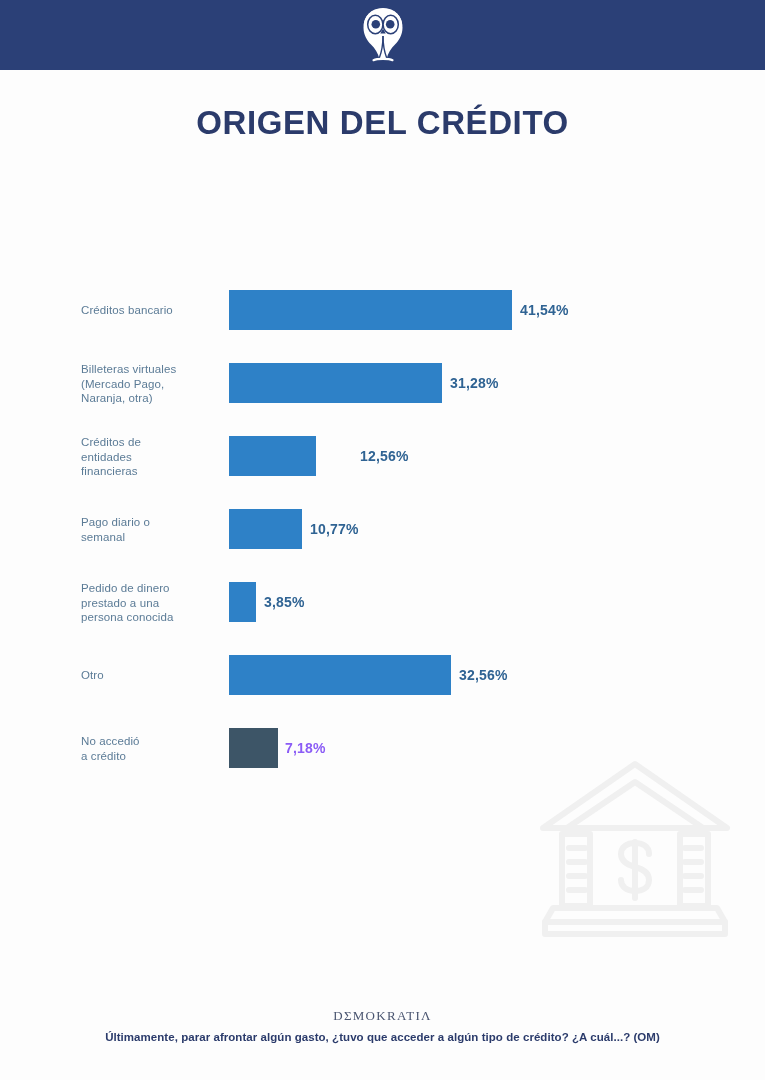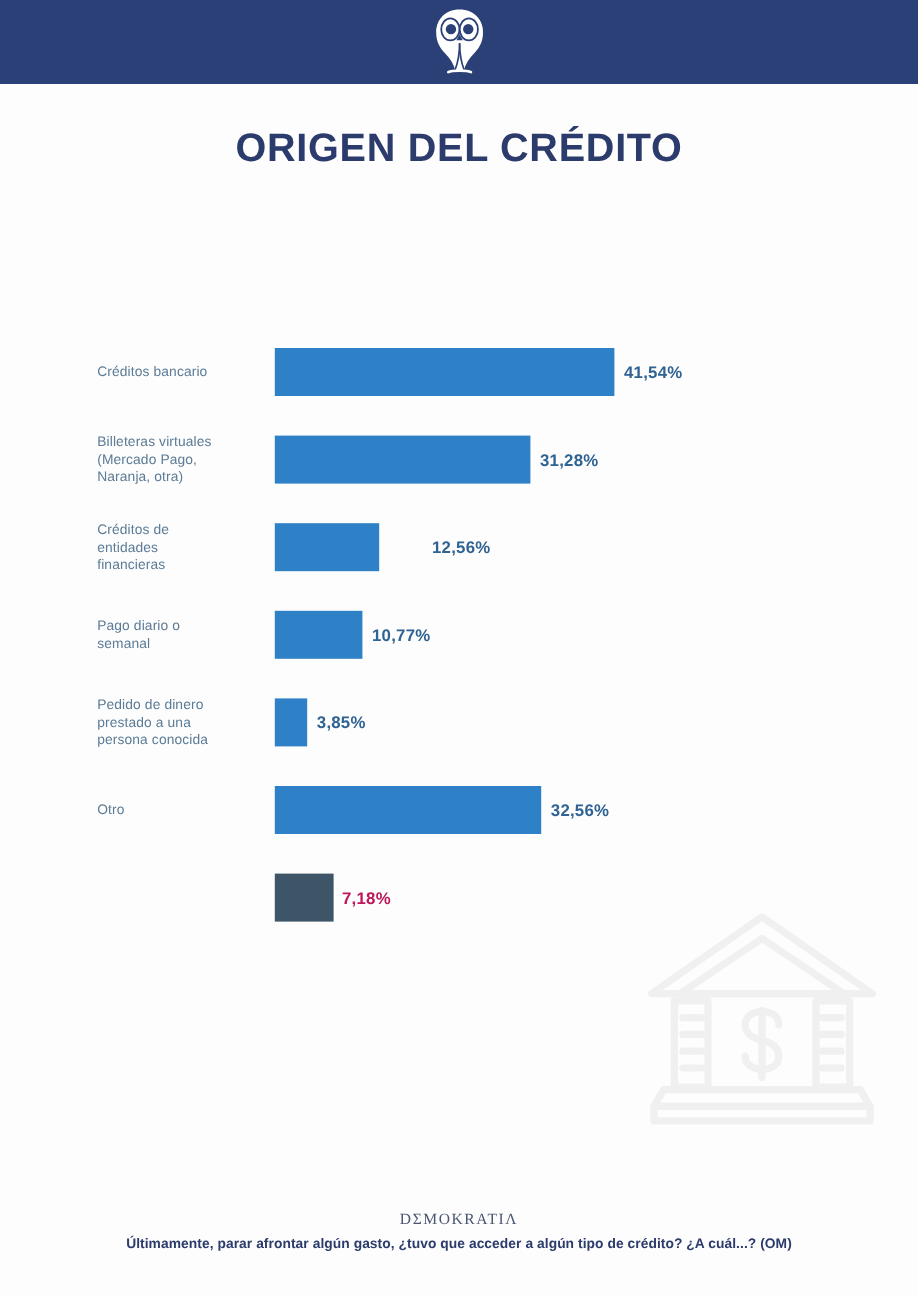--- a/index.html
+++ b/index.html
@@ -106,21 +106,21 @@
     position: absolute;
     top: 12px;
     font-size: 14px;
     font-weight: bold;
     color: #2f6393;
     white-space: nowrap;
     font-family: "Liberation Sans", sans-serif;
     letter-spacing: 0.2px;
   }
   .bar-value.dark-val {
-    color: #be185d;
+    color: #8b5cf6;
   }
 
   
   .footer {
     position: absolute;
     left: 0;
     top: 1008px;
     width: 765px;
     text-align: center;
   }
@@ -240,20 +240,24 @@
     <div class="bar-label lines-1">
       <div>Otro</div>
     </div>
     <div class="bar-track">
       <span class="bar-fill" style="width:222px;"></span>
     </div>
     <div class="bar-value" style="left:459px;">32,56%</div>
   </div>
 
   <div class="bar-row" style="top:528px;">
+    <div class="bar-label lines-2">
+      <div>No accedió</div>
+      <div>a crédito</div>
+    </div>
     <div class="bar-track">
       <span class="bar-fill dark" style="width:49px;"></span>
     </div>
     <div class="bar-value dark-val" style="left:285px;">7,18%</div>
   </div>
 
 </div>
 
 <div class="footer">
   <div class="brand">DΣMOKRATIΛ</div>

